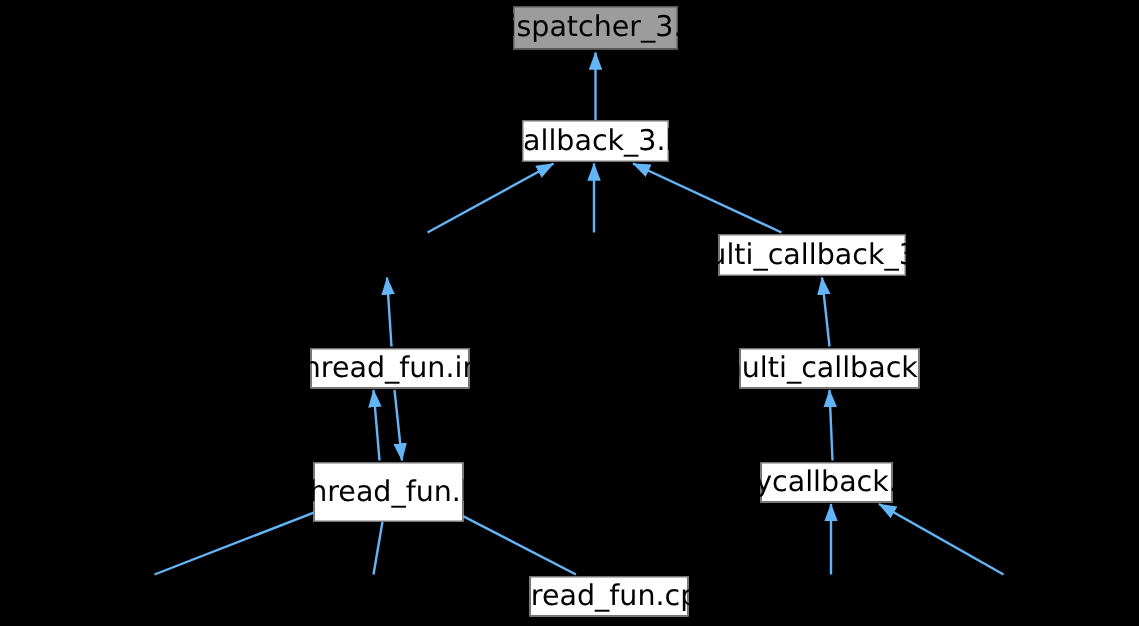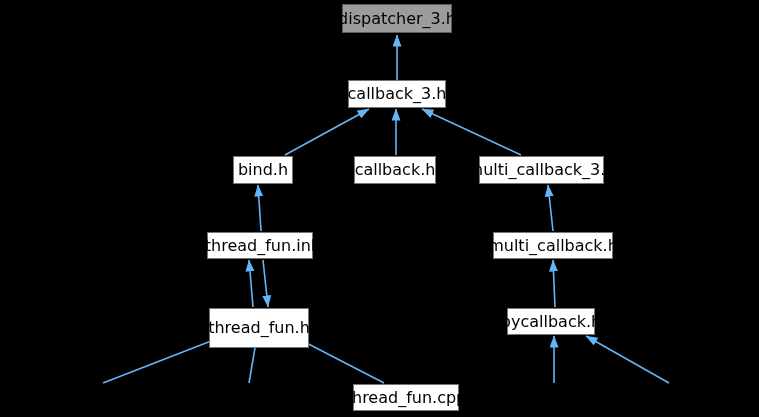--- a/index.html
+++ b/index.html
@@ -29,21 +29,21 @@
   }
   .node {
     position: absolute;
     box-sizing: border-box;
     background: #ffffff;
     border: 1.6px solid #757575;
     color: #000000;
     display: flex;
     align-items: center;
     justify-content: center;
-    font-size: 16px;
+    font-size: 19px;
     line-height: 1;
     white-space: nowrap;
     cursor: pointer;
   }
   .node.highlight {
     background: #9c9c9c;
     border-color: #5a5a5a;
     cursor: default;
   }
 </style>
@@ -75,27 +75,21 @@
   </svg>
 
   <div class="node highlight" style="left:342px;top:4px;width:110px;height:29px">
     <span>dispatcher_3.h</span>
   </div>
 
   <div class="node" style="left:348px;top:80px;width:98px;height:28px">
     <span>callback_3.h</span>
   </div>
 
-  <div class="node" style="left:233px;top:156px;width:60px;height:28px">
-    <span>bind.h</span>
-  </div>
 
-  <div class="node" style="left:354px;top:156px;width:82px;height:28px">
-    <span>callback.h</span>
-  </div>
 
   <div class="node" style="left:479px;top:156px;width:125px;height:28px">
     <span>multi_callback_3.h</span>
   </div>
 
   <div class="node" style="left:207px;top:232px;width:106px;height:27px">
     <span>thread_fun.inl</span>
   </div>
 
   <div class="node" style="left:493px;top:232px;width:120px;height:27px">

